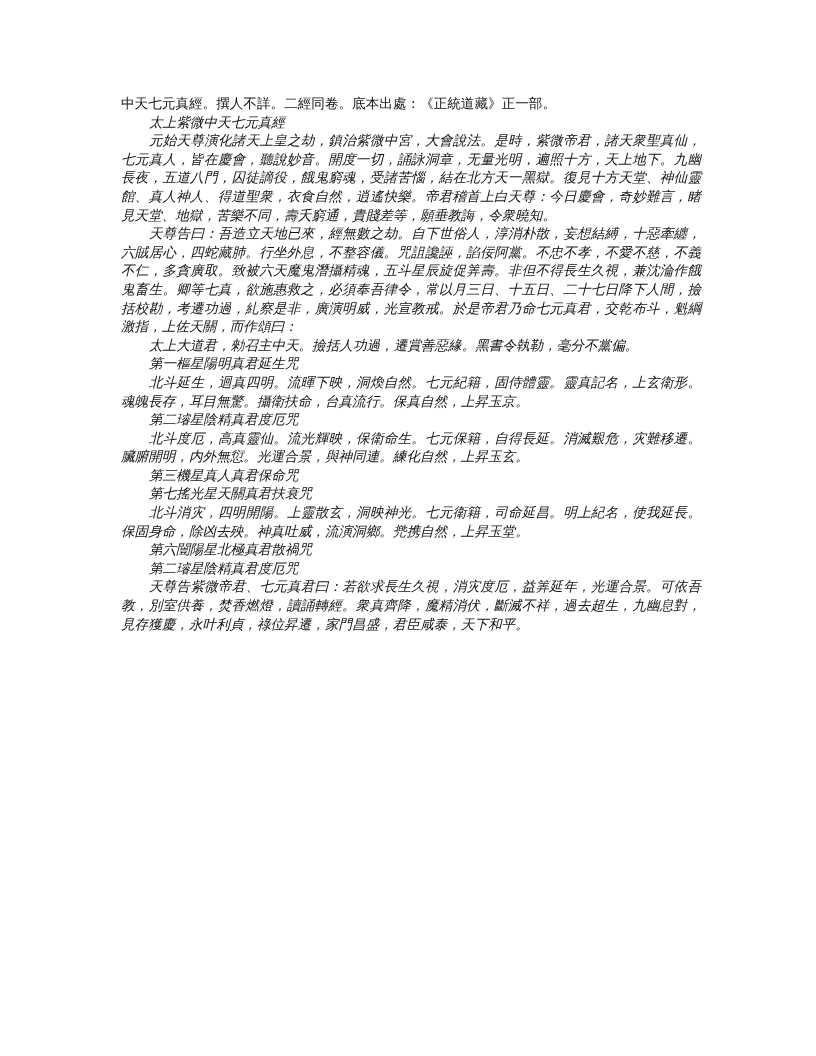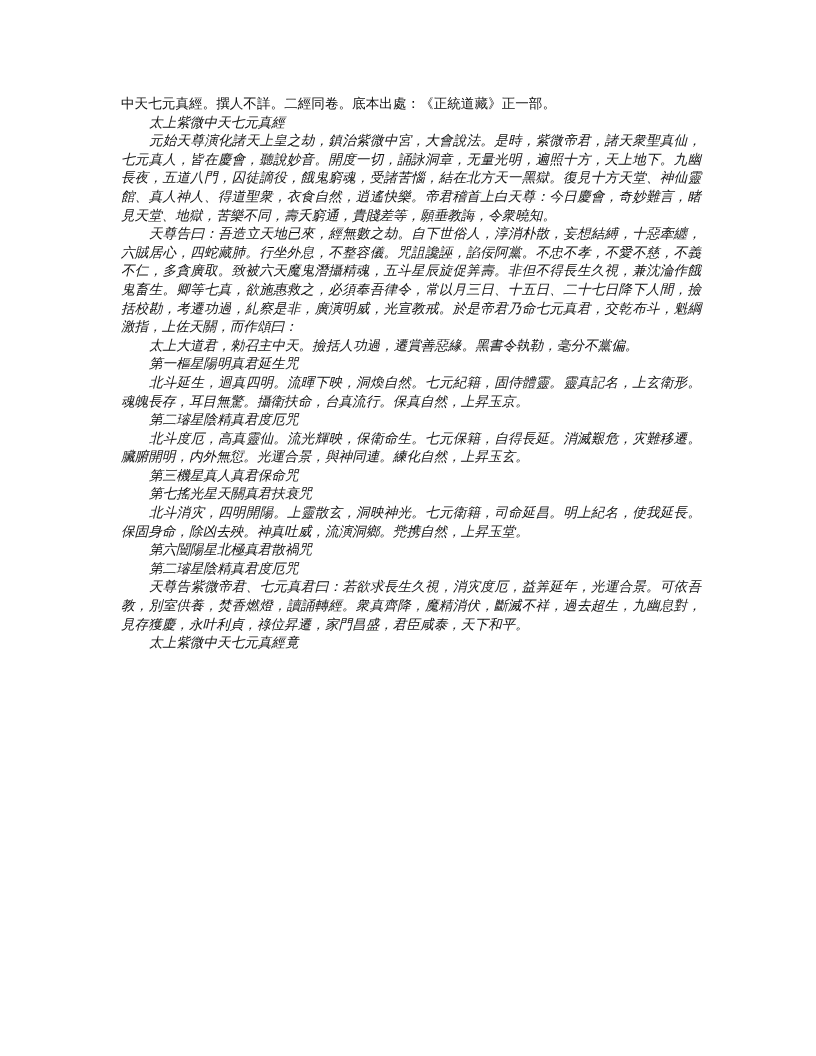--- a/index.html
+++ b/index.html
@@ -31,14 +31,13 @@
   <p class="indent">第一樞星陽明真君延生咒</p>
   <p class="indent">北斗延生，迴真四明。流暉下映，洞煥自然。七元紀籍，固侍體靈。靈真記名，上玄衛形。魂魄長存，耳目無驚。攝衛扶命，台真流行。保真自然，上昇玉京。</p>
   <p class="indent">第二璿星陰精真君度厄咒</p>
   <p class="indent">北斗度厄，高真靈仙。流光輝映，保衛命生。七元保籍，自得長延。消滅艱危，灾難移遷。臟腑開明，内外無愆。光運合景，與神同連。練化自然，上昇玉玄。</p>
   <p class="indent">第三機星真人真君保命咒</p>
   <p class="indent">第七搖光星天關真君扶衰咒</p>
   <p class="indent">北斗消灾，四明開陽。上靈散玄，洞映神光。七元衛籍，司命延昌。明上紀名，使我延長。保固身命，除凶去殃。神真吐威，流演洞鄉。兠携自然，上昇玉堂。</p>
   <p class="indent">第六闓陽星北極真君散禍咒</p>
   <p class="indent">第二璿星陰精真君度厄咒</p>
   <p class="indent">天尊告紫微帝君、七元真君曰：若欲求長生久視，消灾度厄，益筭延年，光運合景。可依吾教，別室供養，焚香燃燈，讀誦轉經。衆真齊降，魔精消伏，斷滅不祥，過去超生，九幽息對，見存獲慶，永叶利貞，祿位昇遷，家門昌盛，君臣咸泰，天下和平。</p>
-  <p class="indent">太上紫微中天七元真經竟</p>
 </div>
 
 </body></html>

